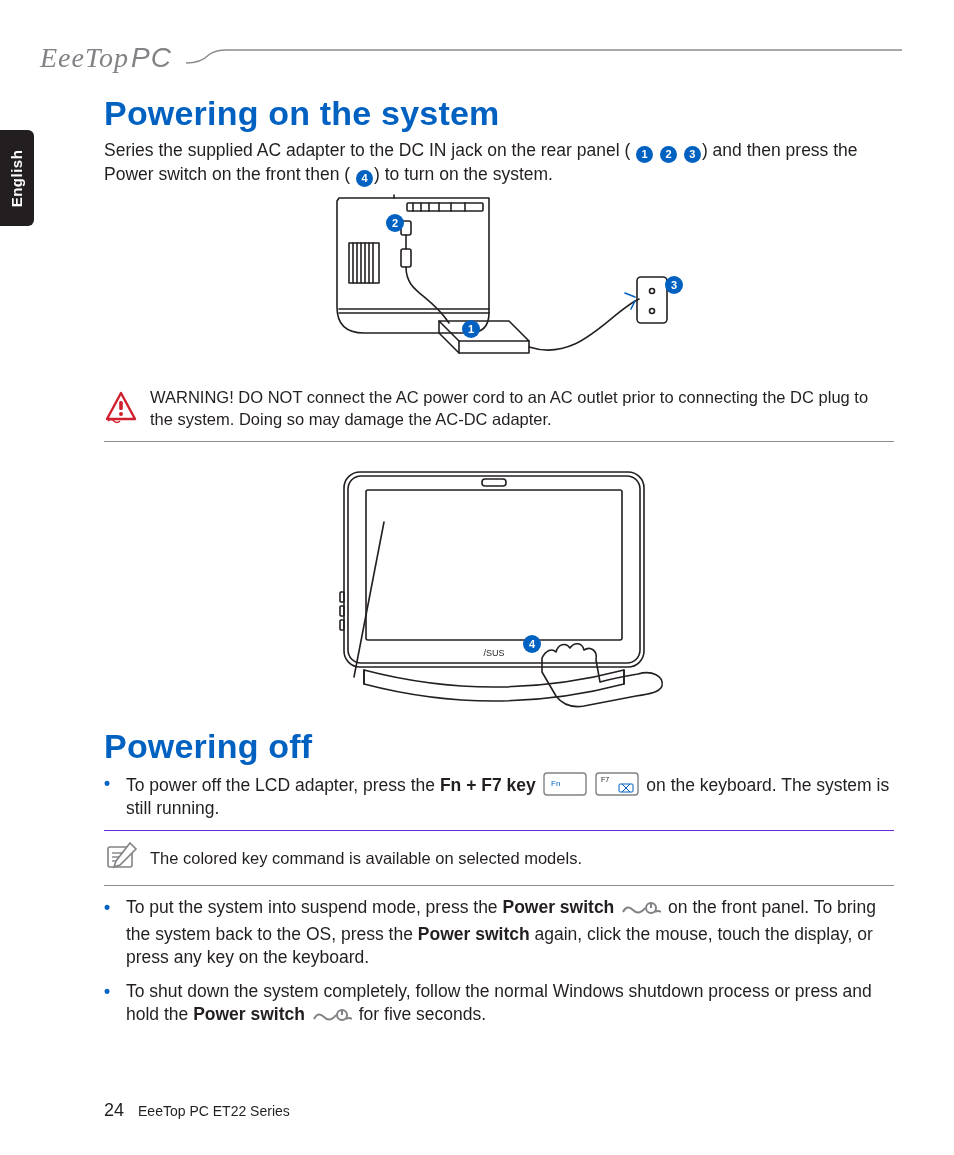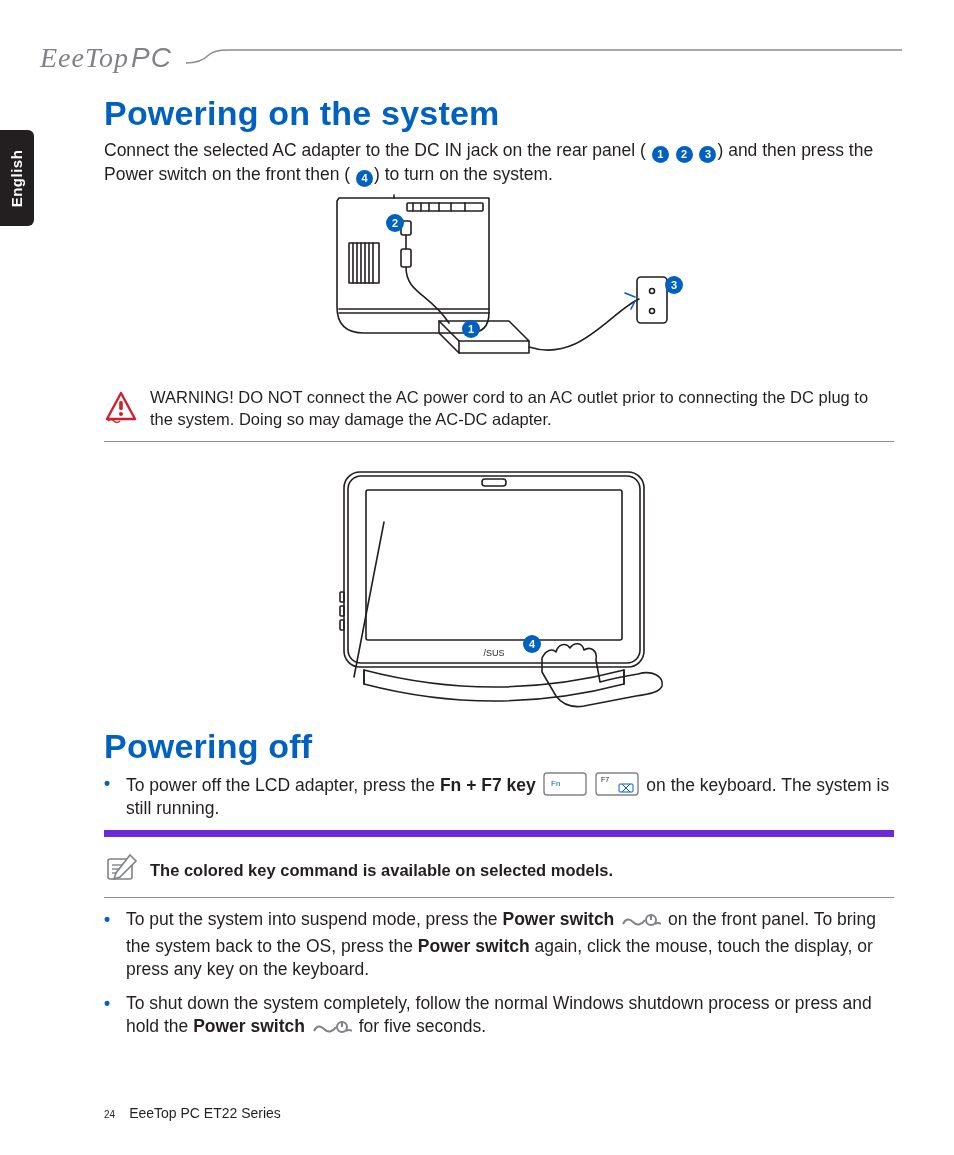--- a/index.html
+++ b/index.html
@@ -12,32 +12,32 @@
   .langtab{position:absolute;left:0;top:130px;width:34px;height:96px;background:#231f20;border-top-right-radius:6px;border-bottom-right-radius:6px;display:flex;align-items:center;justify-content:center;}
   .langtab span{color:#fff;font-weight:700;font-size:15px;transform:rotate(-90deg);white-space:nowrap;letter-spacing:.5px;}
   .content{position:absolute;left:104px;right:60px;top:94px;bottom:60px;}
   h2.blue{color:#0061c1;font-weight:900;font-size:34px;margin:0 0 6px 0;letter-spacing:.2px;}
   .body{font-size:17.5px;line-height:1.32;margin:0 0 6px 0;}
   .body b{font-weight:400;}
   .callout{display:inline-flex;align-items:center;justify-content:center;width:17px;height:17px;border-radius:50%;background:#0061c1;color:#fff;font-size:11px;font-weight:700;line-height:1;vertical-align:-2px;margin:0 1px;}
   .fig{display:flex;justify-content:center;margin:6px 0 10px 0;}
   .fig svg{display:block;}
   .notewrap{display:flex;align-items:center;border-bottom:1px solid #8a8c8e;padding:4px 0 10px 0;margin:4px 0 10px 0;}
-  .notewrap.topbar{border-top:7px solid #6d28d9;padding-top:16px;font-weight:bold;}
+  .notewrap.topbar{border-top:1px solid #6d28d9;padding-top:10px;}
   .noteicon{flex:0 0 40px;margin-right:6px;}
   .notetext{font-size:16.5px;line-height:1.32;}
   ul.bullets{list-style:none;padding:0;margin:4px 0 0 0;}
   ul.bullets>li{display:flex;font-size:17.5px;line-height:1.34;margin:0 0 10px 0;}
   ul.bullets>li>.dot{flex:0 0 22px;color:#0061c1;font-weight:900;}
   ul.bullets>li>.txt{flex:1;}
   .key{display:inline-flex;align-items:center;justify-content:center;vertical-align:-5px;margin:0 2px;}
   .key svg{display:block;}
   .pwricon{display:inline-block;vertical-align:-3px;margin:0 2px;}
   .footer{position:absolute;left:104px;bottom:34px;font-size:14px;color:#231f20;display:flex;align-items:baseline;gap:14px;}
-  .footer .pn{font-size:10px;text-align:center;}
+  .footer .pn{font-size:18px;text-align:center;}
 </style>
 </head>
 <body>
 
 <div class="page">
 
   <div class="header">
     <div class="logo">
       <span>EeeTop</span><span class="pc">PC</span>
     </div>
@@ -50,21 +50,21 @@
 
   <div class="langtab">
     <span>English</span>
   </div>
 
   <div class="content">
 
     <h2 class="blue">Powering on the system</h2>
 
     <p class="body">
-      <span>Connect the selected AC adapter to the </span><b>DC IN</b><span> jack on the rear panel (</span>
+      <span>Series the supplied AC adapter to the </span><b>DC IN</b><span> jack on the rear panel (</span>
       <span class="callout">1</span>
       <span class="callout">2</span>
       <span class="callout">3</span><span>) and then press the </span><b>Power switch</b><span> on the front then (</span>
       <span class="callout">4</span><span>) to turn on the system.</span>
     </p>
 
     <div class="fig">
       <svg width="440" height="180" viewBox="0 0 440 180">
         <g fill="none" stroke="#231f20" stroke-width="1.6" stroke-linejoin="round" stroke-linecap="round">
 

